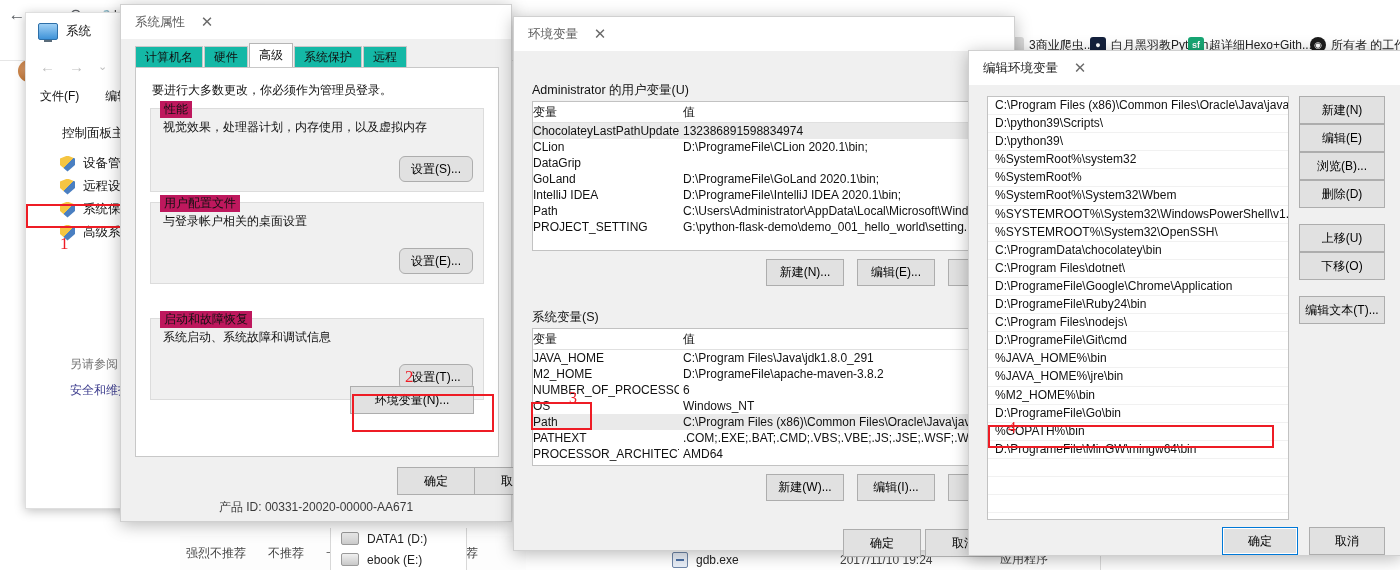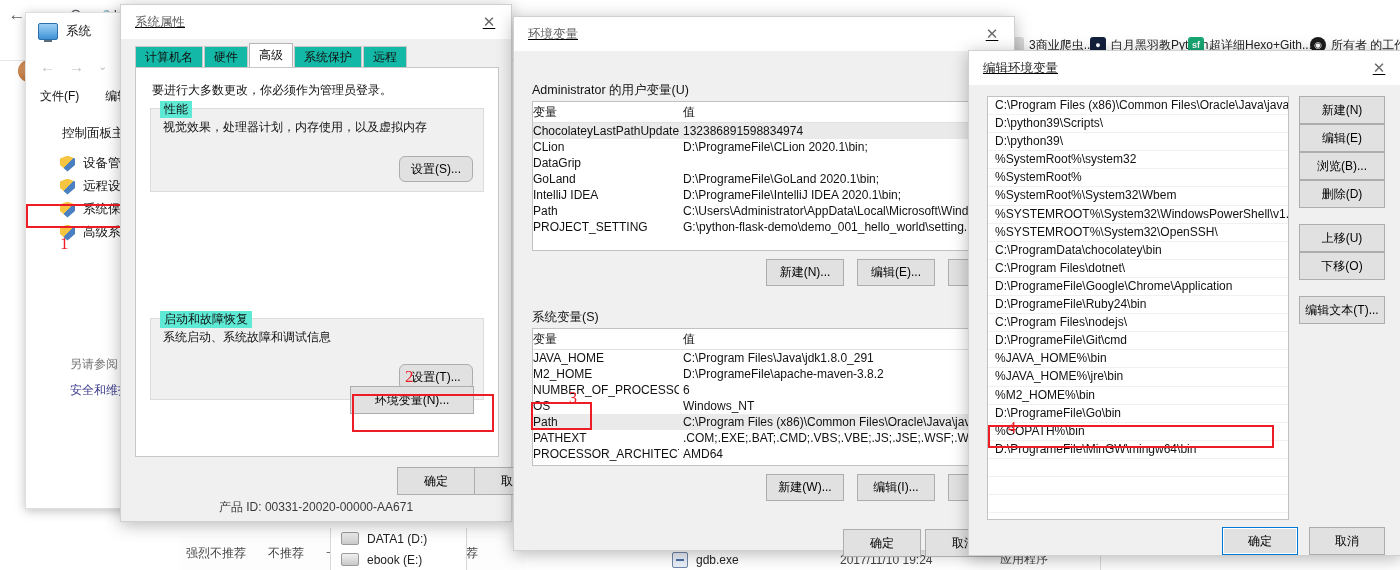--- a/index.html
+++ b/index.html
@@ -58,30 +58,30 @@
   .shield:before{content:"";position:absolute;inset:0;
     background:linear-gradient(135deg,#f5c542 0% 50%,#4a7fc1 50% 100%);
     clip-path:polygon(50% 0,100% 18%,100% 60%,50% 100%,0 60%,0 18%);}
   #cp-hl{left:26px;top:204px;width:104px;height:20px;border:2px solid #ee1c25;}
   #cp-num1{left:60px;top:234px;color:#ee1c25;font-size:17px;font-family:"Liberation Serif",serif;}
   #cp-seealso{padding-left:44px;font-size:12px;color:#777;}
   #cp-seealso .lnk{color:#3a3a8c;margin-top:9px;}
 
   
   .win{background:#f0f0f0;border:1px solid #d0d0d0;box-shadow:0 3px 16px rgba(0,0,0,.28);}
-  .win-title{height:34px;display:flex;align-items:center;justify-content:space-between;background:#fff;text-decoration:underline;}
+  .win-title{height:34px;display:flex;align-items:center;background:#fff;}
   .win-title .t{padding-left:14px;font-size:12.5px;color:#5c5c5c;}
   .win-close{width:44px;height:30px;display:flex;align-items:center;justify-content:center;
              color:#6a6a6a;font-size:15px;}
   .btn{background:#e1e1e1;border:1px solid #adadad;height:24px;font-size:12px;color:#000;
        display:flex;align-items:center;justify-content:center;font-family:"Liberation Sans",sans-serif;}
   .btn.disabled{color:#9a9a9a;background:#e6e6e6;border-color:#c6c6c6;}
   .btn.default{border:1px solid #0078d7;box-shadow:inset 0 0 0 1px #fff;}
   .group{border:1px solid #dcdcdc;background:#f0f0f0;position:absolute;}
-  .group-lbl{position:absolute;top:-8px;left:9px;background:#5eead4;padding:0 4px;font-size:12px;color:#111;}
+  .group-lbl{position:absolute;top:-8px;left:9px;background:#be185d;padding:0 4px;font-size:12px;color:#111;}
 
   
   #sysprop{left:120px;top:4px;width:390px;height:516px;}
   #sp-tabs{position:absolute;left:14px;top:40px;width:360px;height:22px;display:flex;align-items:flex-end;}
   .sp-tab{height:20px;padding:0 9px;font-size:12px;display:flex;align-items:center;
           border:1px solid #c8c8c8;border-bottom:none;background:#14b8a6;color:#111;margin-right:1px;}
   .sp-tab.active{background:#fff;height:23px;border-color:#b5b5b5;}
   #sp-body{position:absolute;left:14px;top:62px;width:362px;height:388px;background:#fff;border:1px solid #c8c8c8;}
   #sp-note{position:absolute;left:16px;top:14px;font-size:12px;color:#111;}
   #g-perf{left:14px;top:40px;width:332px;height:82px;}
@@ -273,20 +273,25 @@
 
   <div id="sp-body">
     <div id="sp-note">要进行大多数更改，你必须作为管理员登录。</div>
 
     <div class="group" id="g-perf">
       <span class="group-lbl">性能</span>
       <p>视觉效果，处理器计划，内存使用，以及虚拟内存</p>
       <div class="btn grp-btn">设置(S)...</div>
     </div>
 
+    <div class="group" id="g-user">
+      <span class="group-lbl">用户配置文件</span>
+      <p>与登录帐户相关的桌面设置</p>
+      <div class="btn grp-btn">设置(E)...</div>
+    </div>
 
     <div class="group" id="g-boot">
       <span class="group-lbl">启动和故障恢复</span>
       <p>系统启动、系统故障和调试信息</p>
       <div class="btn grp-btn">设置(T)...</div>
     </div>
 
     <div class="btn" id="env-btn" style="top:318px;left:214px;width:122px;height:26px;position:absolute;">环境变量(N)...</div>
   </div>
 

